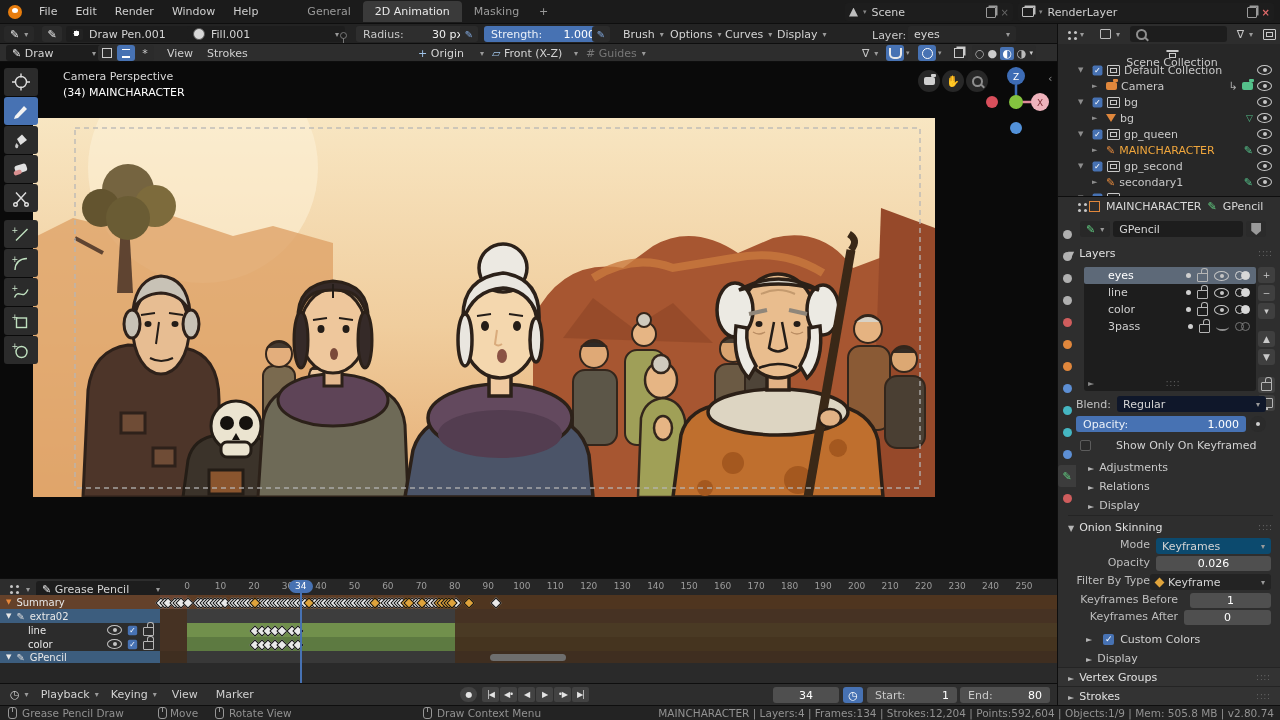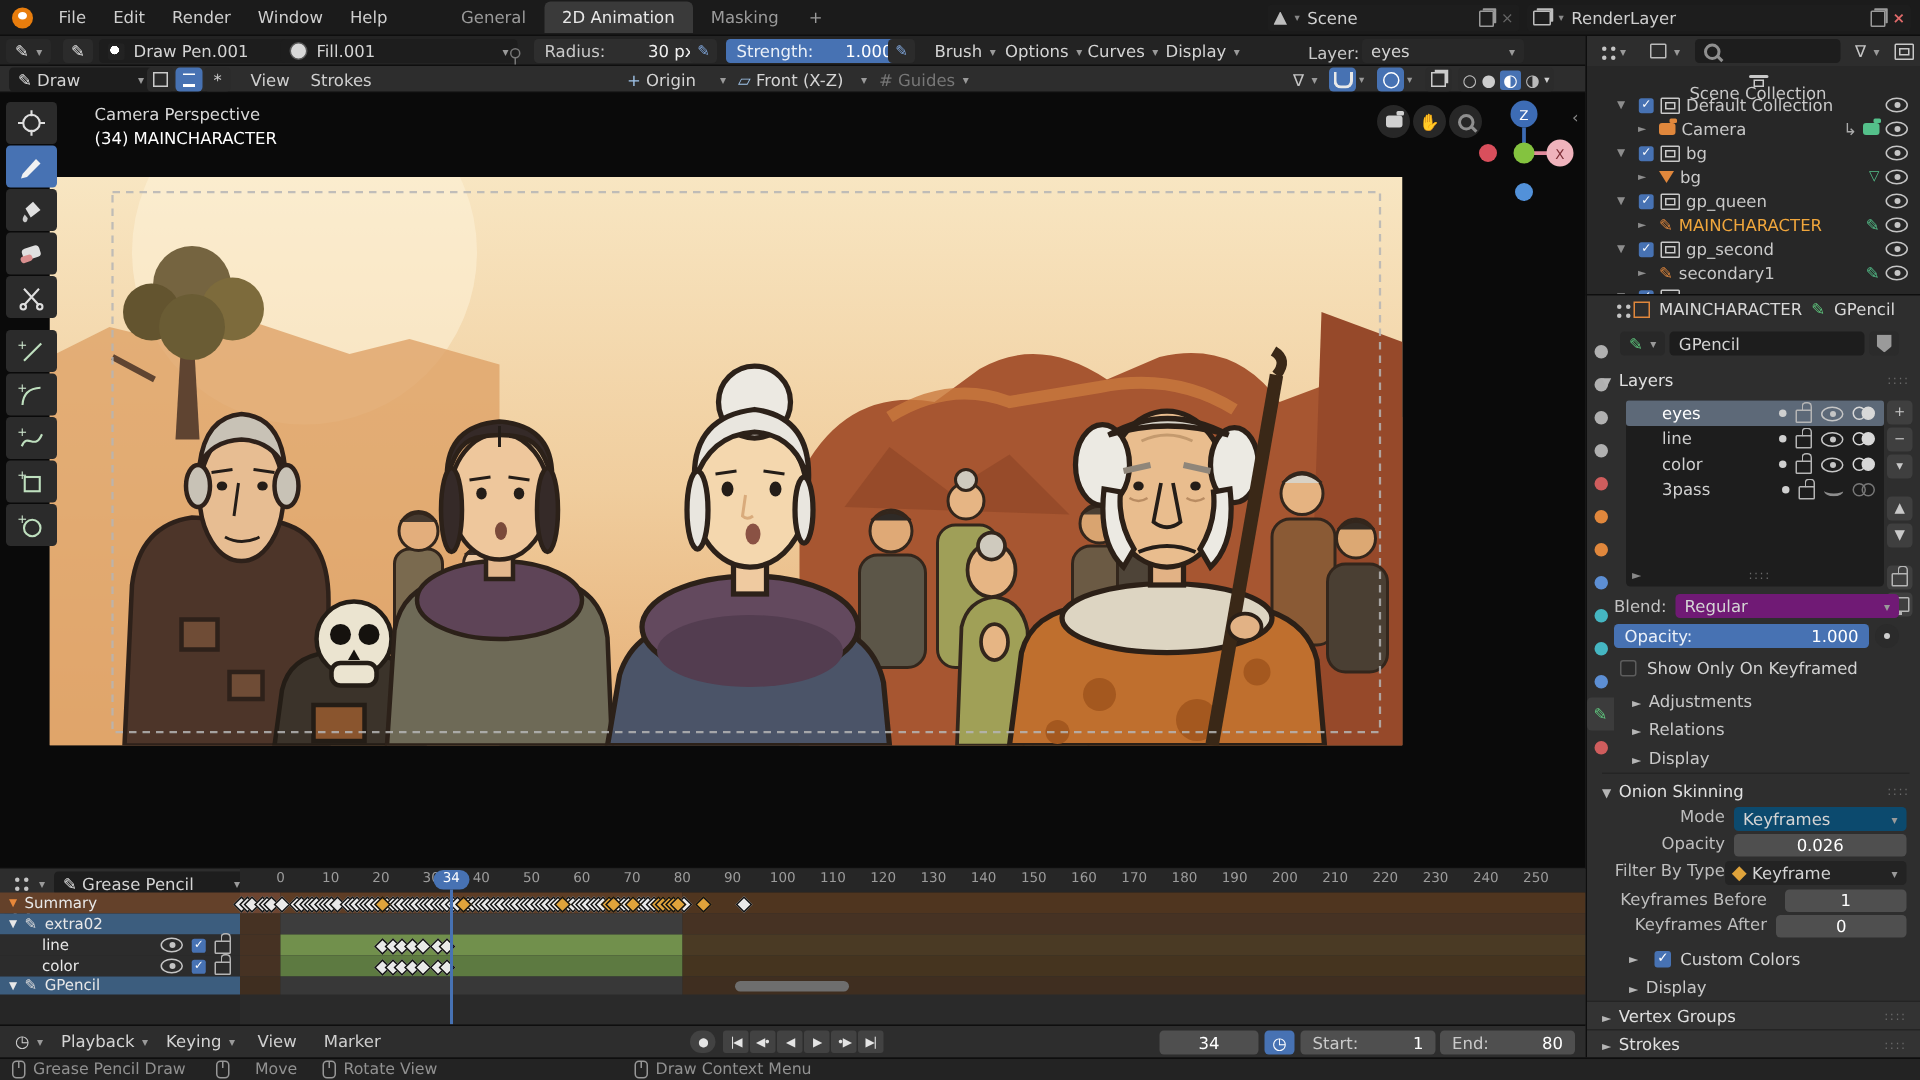--- a/index.html
+++ b/index.html
@@ -651,35 +651,35 @@
     <div class="sidebtn" style="margin-top:12px;">
         <span class="i-lock" style="margin-top:2px;"></span>
       </div>
     <div class="sidebtn">
         <span class="i-mon"></span>
       </div>
   </div>
 
   <div class="abs row" style="left:18px;top:199px;width:190px;gap:6px;">
     <span style="color:#c2c2c2;">Blend:</span>
-    <div class="dd" style="flex:1;justify-content:space-between;background:#701a75;">
+    <div class="dd" style="flex:1;justify-content:space-between;background:#0f172a;">
         <span>Regular</span>
         <span class="car">▾</span>
       </div>
   </div>
   <div class="abs row" style="left:18px;top:219px;width:190px;gap:4px;">
     <div class="slider" style="flex:1;background:#4772b3;">
       <span style="color:#eaf0f8;">Opacity:</span>
       <span style="color:#fff;">1.000</span>
     </div>
     <div class="btn" style="width:16px;height:16px;border-radius:8px;">
         <span class="i-dot" style="width:4px;height:4px;"></span>
       </div>
   </div>
-  <div class="abs row" style="left:22px;top:242px;gap:7px;">
+  <div class="abs row" style="left:22px;top:242px;gap:25px;">
     <span class="cbx un"></span>
     <span style="color:#d2d2d2;">Show Only On Keyframed</span>
   </div>
   <div class="abs" style="left:30px;top:264px;"><span class="panel-caret">►</span><span style="color:#c8c8c8;">Adjustments</span></div>
   <div class="abs" style="left:30px;top:283px;"><span class="panel-caret">►</span><span style="color:#c8c8c8;">Relations</span></div>
   <div class="abs" style="left:30px;top:302px;"><span class="panel-caret">►</span><span style="color:#c8c8c8;">Display</span></div>
 
   <div class="abs row" style="left:10px;top:318px;width:205px;justify-content:space-between;border-top:1px solid #242424;padding-top:5px;">
     <span><span class="panel-caret">▼</span><span style="color:#e0e0e0;">Onion Skinning</span></span>
     <span class="grip">::::</span>
@@ -986,25 +986,26 @@
     <span style="color:#c9c9c9;">End:</span>
       <span>80</span>
   </div>
 </div>
 
 <div class="abs" style="left:0;top:705px;width:1280px;height:15px;background:#232323;border-top:1px solid #0e0e0e;box-sizing:border-box;color:#919191;font-size:10.5px;">
   <span class="abs row" style="left:8px;top:1px;gap:5px;">
       <span class="i-mouse"></span>
       <span>Grease Pencil Draw</span>
     </span>
-  <span class="abs row" style="left:104px;top:1px;gap:17px;padding-left:40px;">
+  <span class="abs row" style="left:118px;top:1px;gap:3px;padding-left:40px;">
       <span class="i-mouse"></span>
       <span>Move</span>
     </span>
   <span class="abs row" style="left:215px;top:1px;gap:5px;">
       <span class="i-mouse"></span>
       <span>Rotate View</span>
     </span>
   <span class="abs row" style="left:423px;top:1px;gap:5px;">
       <span class="i-mouse"></span>
       <span>Draw Context Menu</span>
     </span>
+  <span class="abs" style="right:6px;top:1px;">MAINCHARACTER | Layers:4 | Frames:134 | Strokes:12,204 | Points:592,604 | Objects:1/9 | Mem: 505.8 MB | v2.80.74</span>
 </div>
 
 </body></html>

